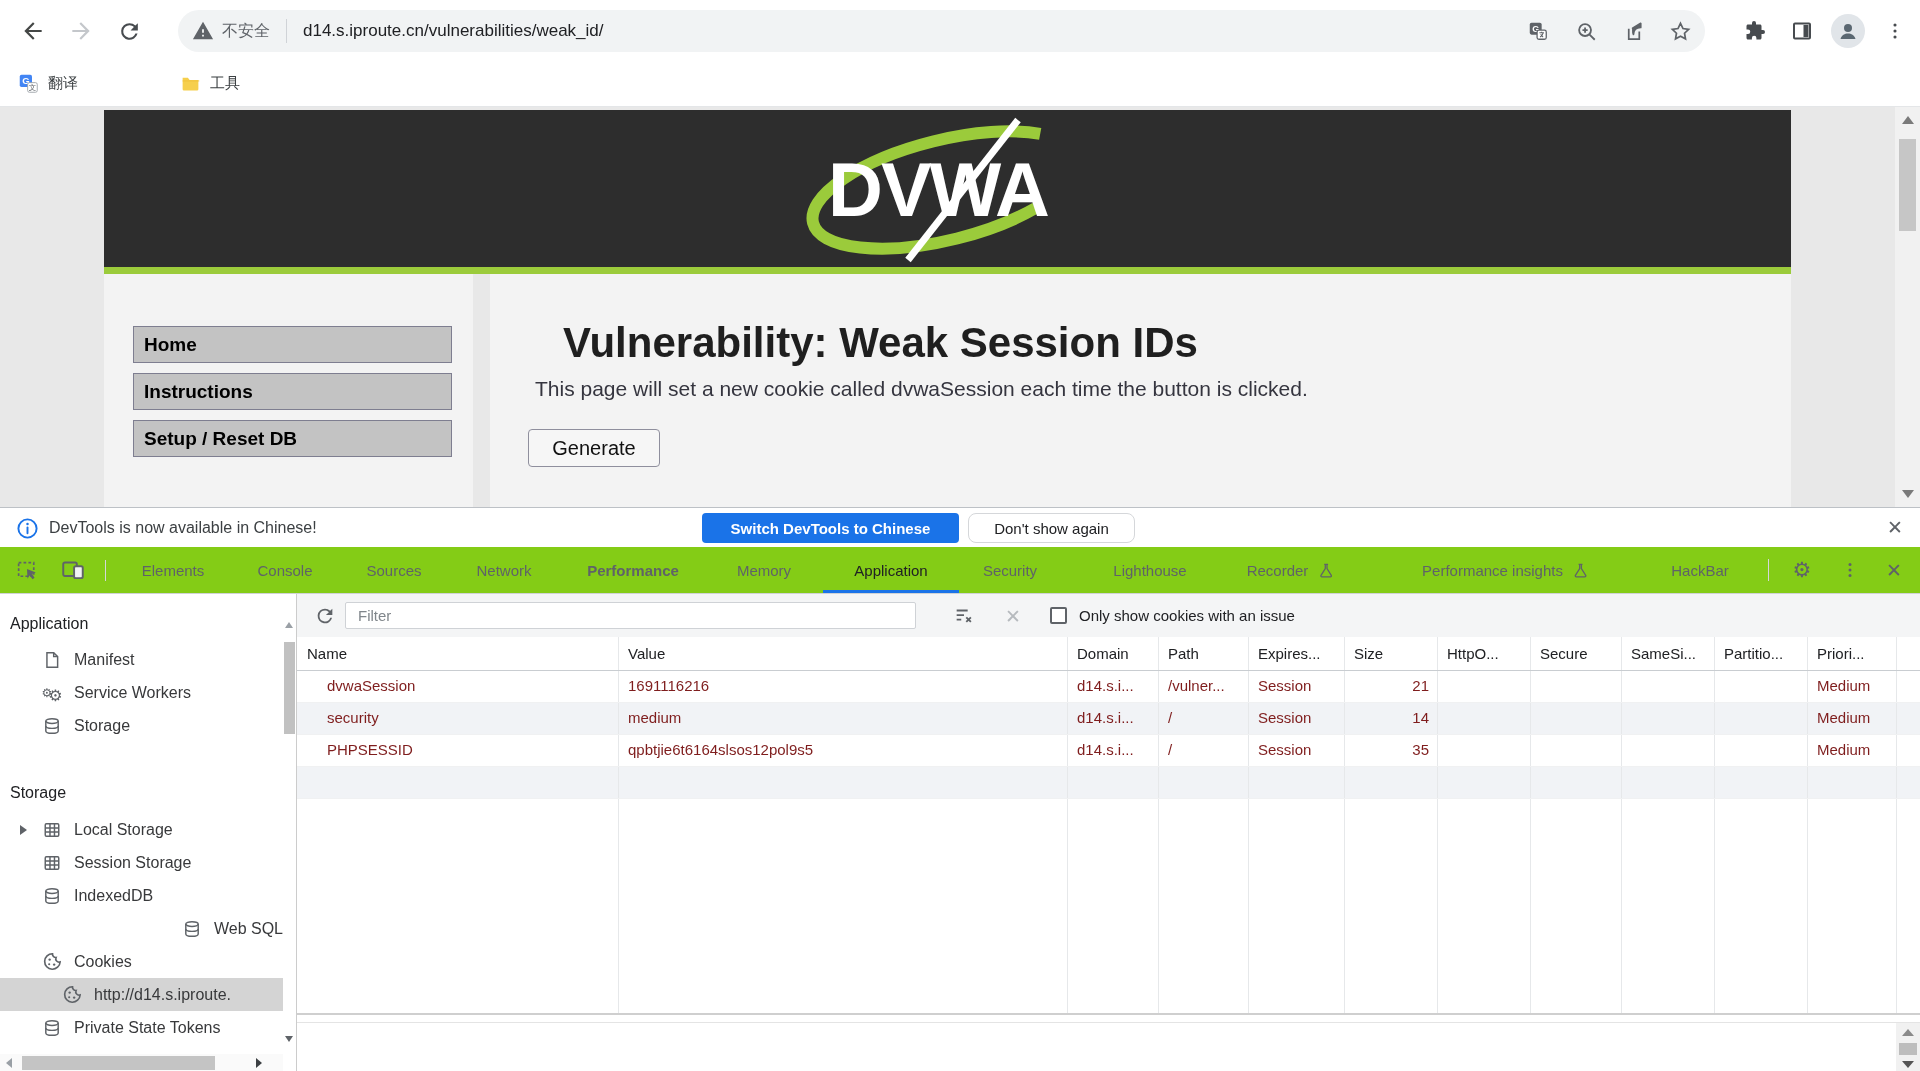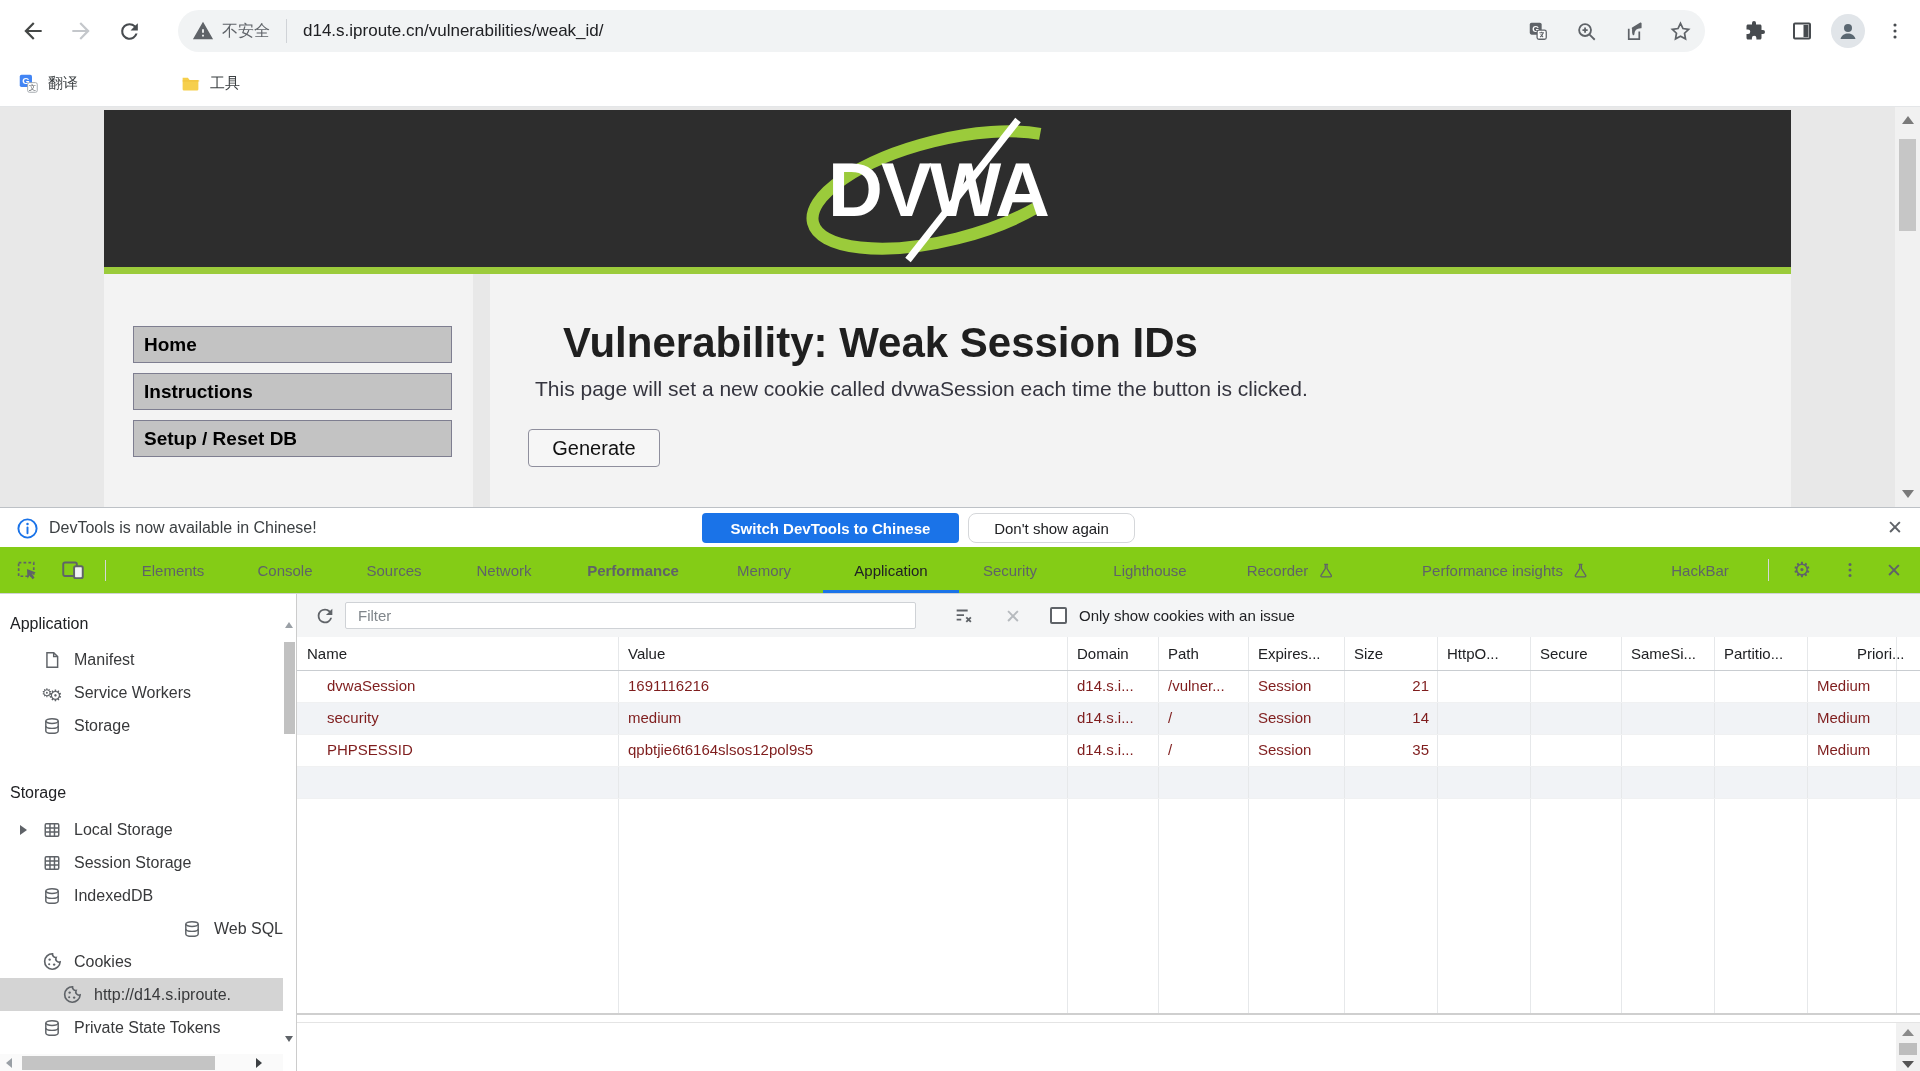--- a/index.html
+++ b/index.html
@@ -472,21 +472,21 @@
         <div class="th" style="left:10px;">Name</div>
         <div class="th" style="left:331px;">Value</div>
         <div class="th" style="left:780px;">Domain</div>
         <div class="th" style="left:871px;">Path</div>
         <div class="th" style="left:961px;">Expires...</div>
         <div class="th" style="left:1057px;">Size</div>
         <div class="th" style="left:1150px;">HttpO...</div>
         <div class="th" style="left:1243px;">Secure</div>
         <div class="th" style="left:1334px;">SameSi...</div>
         <div class="th" style="left:1427px;">Partitio...</div>
-        <div class="th" style="left:1520px;margin-left:40px;">Priori...</div>
+        <div class="th" style="left:1520px;">Priori...</div>
 
         <div>
           <div class="td" style="left:30px;top:33px;">dvwaSession</div>
           <div class="td" style="left:331px;top:33px;">1691116216</div>
           <div class="td" style="left:780px;top:33px;">d14.s.i...</div>
           <div class="td" style="left:871px;top:33px;">/vulner...</div>
           <div class="td" style="left:961px;top:33px;">Session</div>
           <div class="td" style="left:1047px;top:33px;width:85px;text-align:right;">21</div>
           <div class="td" style="left:1520px;top:33px;">Medium</div>
         </div>

